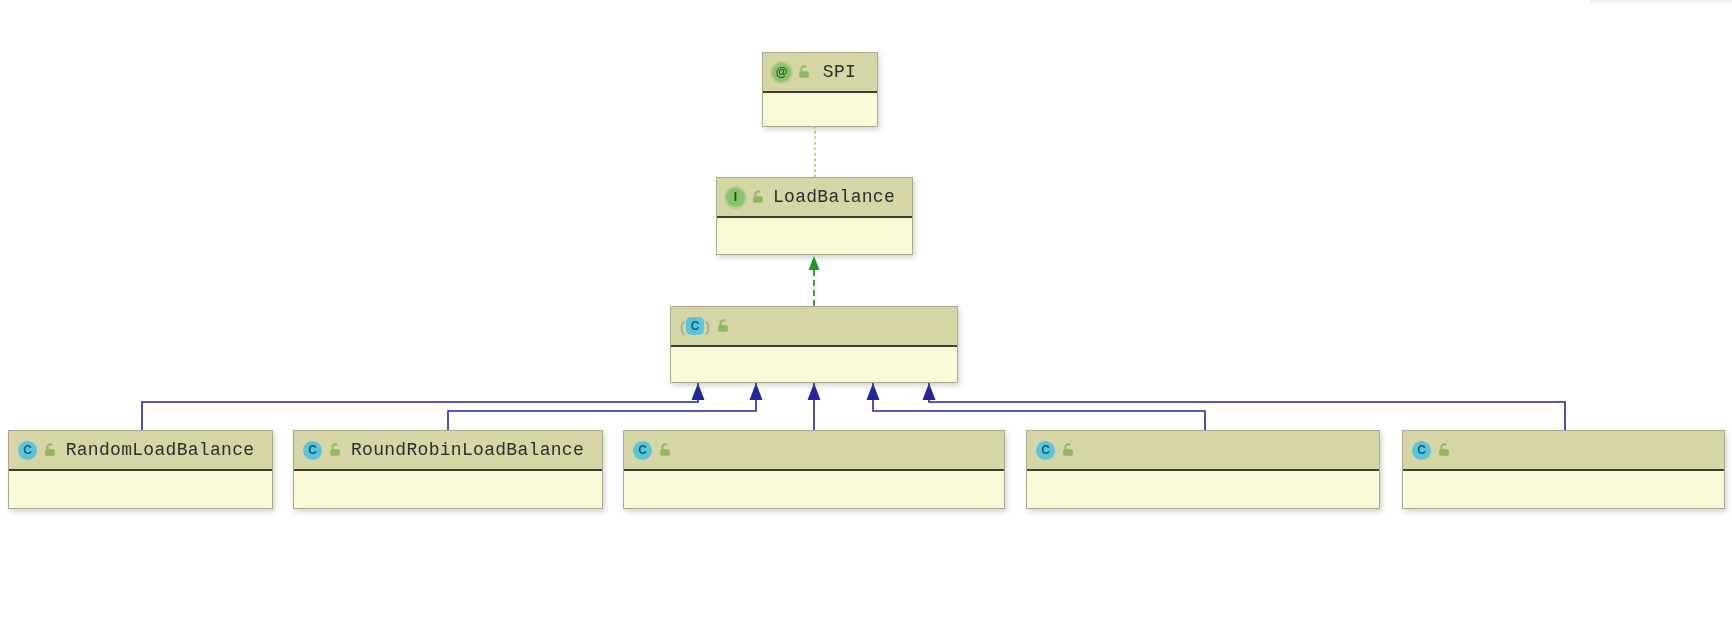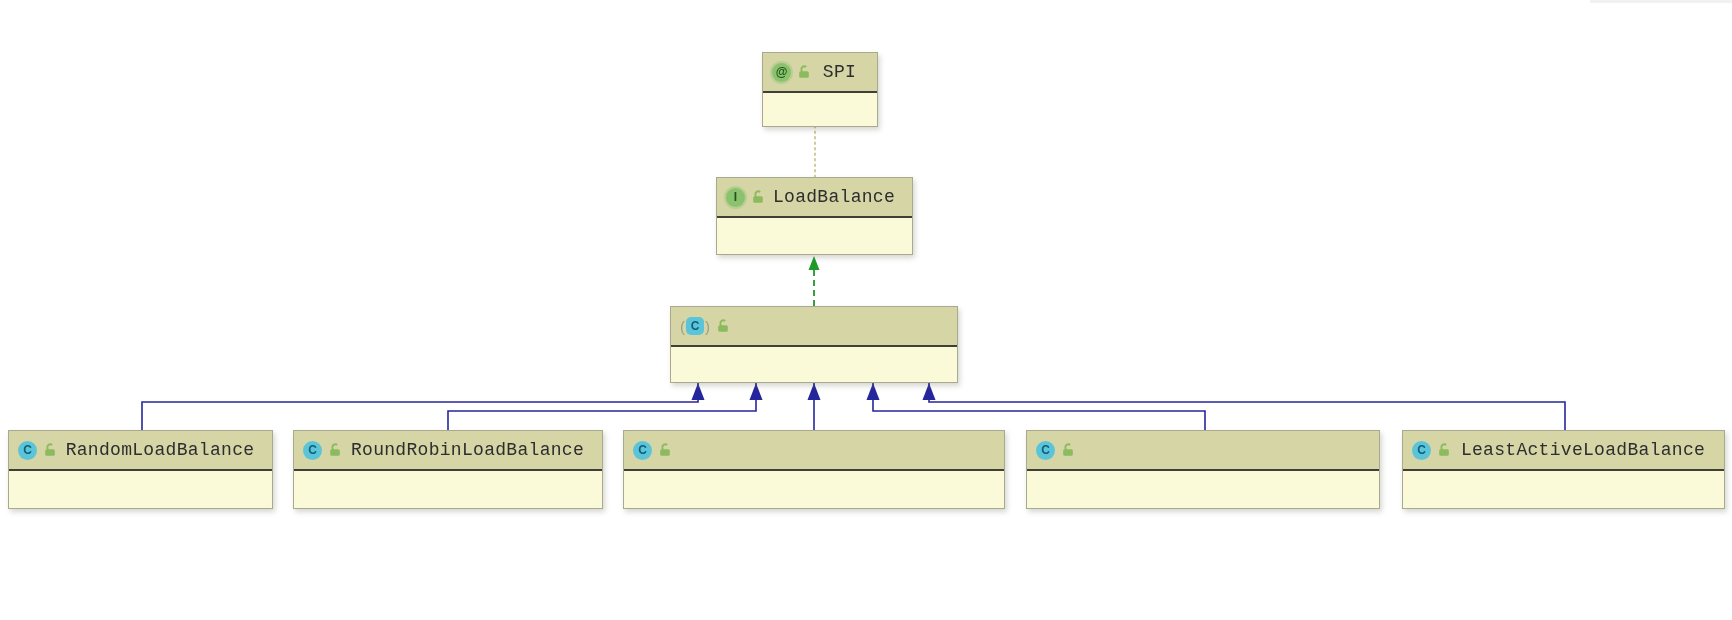--- a/index.html
+++ b/index.html
@@ -192,21 +192,20 @@
   </div>
       <div class="class-node" style="left: 1402px; top: 430px; width: 323px; height: 79px;">
     <div class="node-header">
       <span class="node-icons">
         <span class="icon-circle cyan">C</span>
         <svg class="lock-icon" width="16" height="16" viewBox="0 0 16 16" xmlns="http://www.w3.org/2000/svg">
           <path class="lock-shackle" d="M5.3 7.4 L5.3 5.2 A3 3 0 0 1 10.6 3.4" transform="rotate(-12 8 5)"></path>
           <rect class="lock-body" x="3.2" y="7.2" width="9.6" height="6.6" rx="1.6"></rect>
         </svg>
       </span>
-      <span class="node-name">LeastActiveLoadBalance</span>
     </div>
     <div class="node-body"></div>
   </div>
     </div>
   <div id="artifacts-layer">
       <div class="top-artifact" style="left: 1590px; width: 142px;"></div>
     </div>
 </div>
 
 </body></html>

